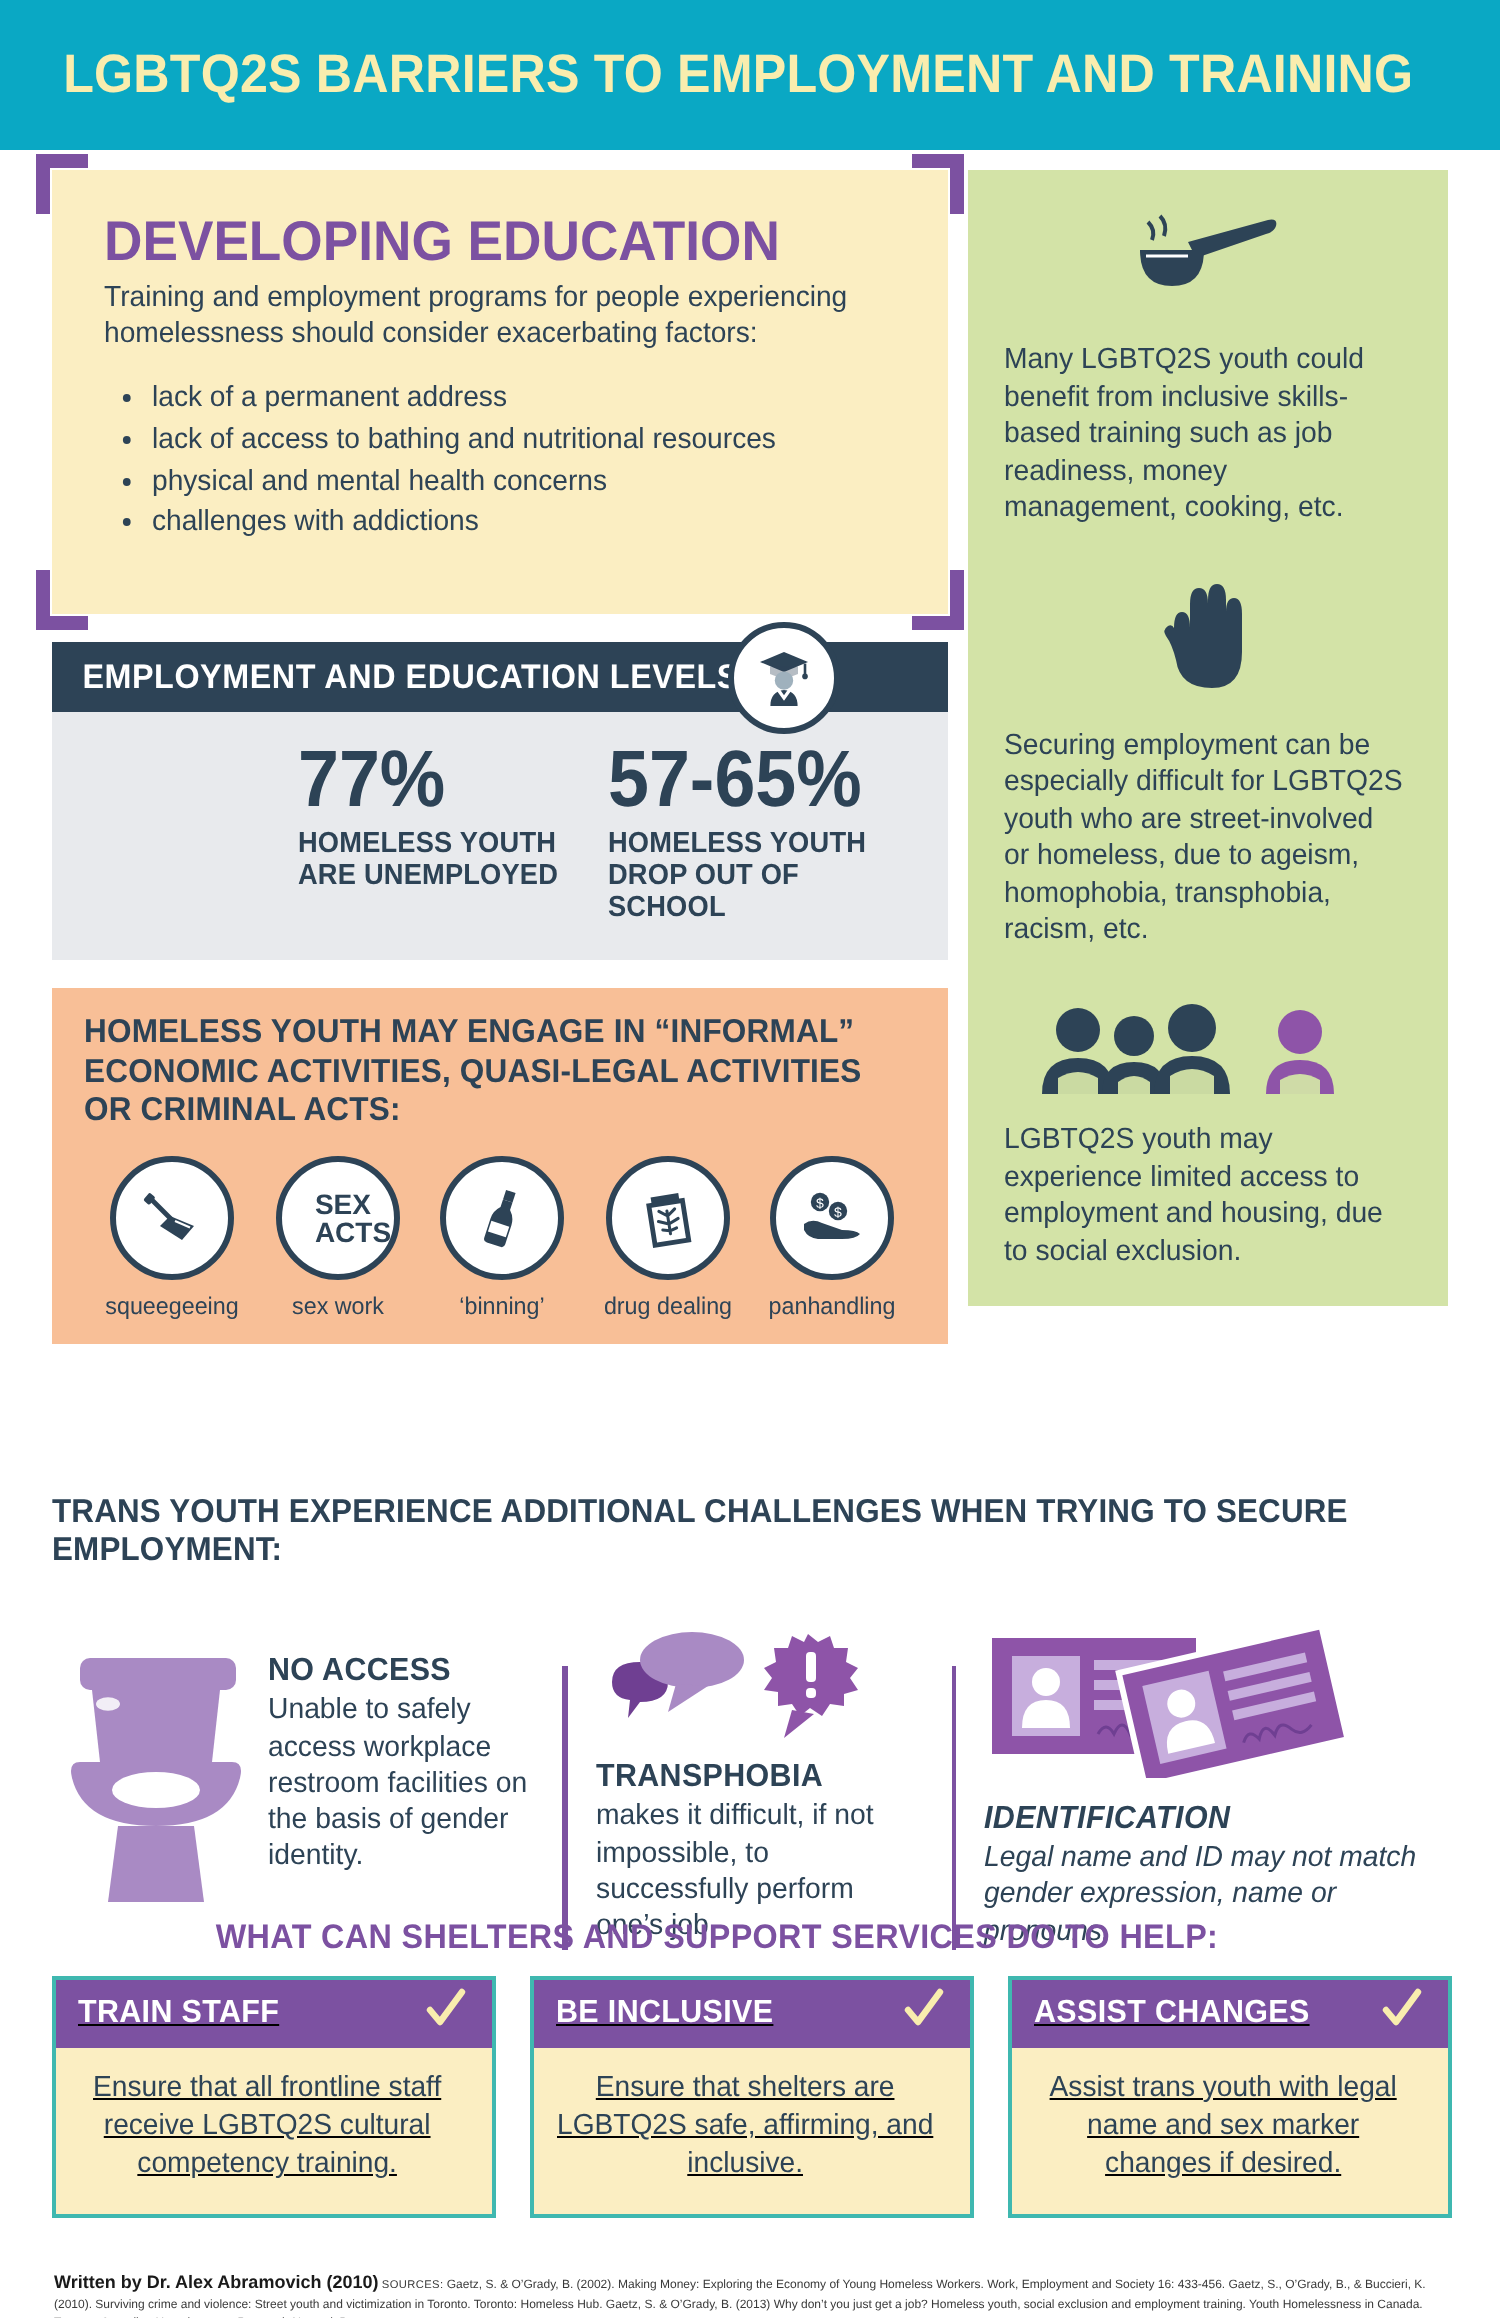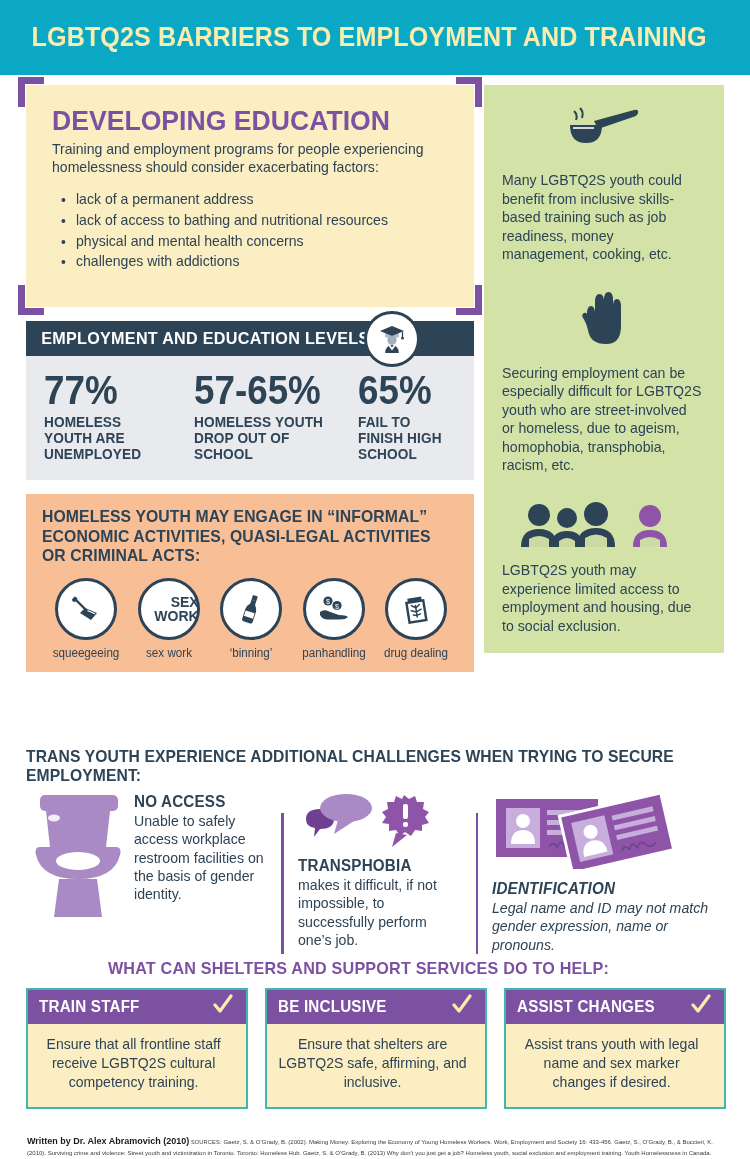--- a/index.html
+++ b/index.html
@@ -133,21 +133,21 @@
     background: #ffffff; border: 3px solid #2d4356;
     margin: 0 auto; display: flex; align-items: center; justify-content: center;
   }
   .icon-caption {
     color: #2d4356; font-size: 12px; margin-top: 6px;
     transform: scaleX(0.97); transform-origin: center;
   }
   .sexwork-txt {
     color: #2d4356;
     font-family: "Liberation Sans Narrow", "Liberation Sans", sans-serif;
-    font-size: 14px; font-weight: bold; line-height: 1.0; text-align: right; margin-left: 16px;
+    font-size: 14px; font-weight: bold; line-height: 1.0; text-align: left; margin-left: 16px;
   }
 
   
   .green-col {
     position: absolute; left: 484px; top: 10px;
     width: 240px; background: #d3e3a7;
     padding: 14px 16px 18px 18px;
   }
   .green-icon { display: flex; justify-content: center; margin: 8px 0 12px; }
   .green-text {
@@ -157,21 +157,21 @@
   .green-gap { height: 18px; }
 
   
   .trans-section { position: absolute; left: 26px; top: 672px; width: 700px; }
   .trans-heading {
     color: #2d4356;
     font-family: "Liberation Sans Narrow", "Liberation Sans", sans-serif;
     font-size: 16.5px; font-weight: bold; letter-spacing: 0.1px;
     transform: scaleX(0.95); transform-origin: left center;
   }
-  .trans-cols { display: flex; margin-top: 6px; align-items: flex-start; }
+  .trans-cols { display: flex; margin-top: 26px; align-items: center; }
   .tcol { display: flex; }
   .tcol-1 { width: 264px; }
   .tcol-2 { width: 182px; }
   .tcol-3 { width: 250px; font-style: italic; }
   .tdivider { width: 3px; background: #7c51a1; margin: 22px 14px 0 8px; align-self: stretch; min-height: 92px; }
   .t-body { padding-top: 2px; }
   .t-title {
     color: #2d4356;
     font-family: "Liberation Sans Narrow", "Liberation Sans", sans-serif;
     font-size: 16px; font-weight: bold; letter-spacing: 0.2px;
@@ -185,21 +185,21 @@
   
   .shelters { position: absolute; left: 26px; top: 884px; width: 700px; text-align: center; }
   .shelters-heading {
     color: #7c51a1;
     font-family: "Liberation Sans Narrow", "Liberation Sans", sans-serif;
     font-size: 17px; font-weight: bold; letter-spacing: 0.2px;
     margin-bottom: 9px;
     transform: scaleX(0.95); transform-origin: left center;
   }
   .cards { display: flex; gap: 17px; }
-  .card { width: 222px; border: 2px solid #3fb8b0; }
+  .card { width: 222px; border: 2px solid #3fb8b0; text-decoration: underline; }
   .card-head {
     background: #7c51a1; height: 34px;
     display: flex; align-items: center; justify-content: space-between;
     padding: 0 12px 0 11px;
   }
   .card-head-label {
     color: #ffffff;
     font-family: "Liberation Sans Narrow", "Liberation Sans", sans-serif;
     font-size: 16px; font-weight: bold; letter-spacing: 0.2px;
     transform: scaleX(0.95); transform-origin: left center;
@@ -273,24 +273,20 @@
       </div>
       <div class="stats-row">
         <div class="stat">
           <div class="stat-num">77%</div>
           <div class="stat-label">HOMELESS YOUTH ARE UNEMPLOYED</div>
         </div>
         <div class="stat">
           <div class="stat-num">57-65%</div>
           <div class="stat-label">HOMELESS YOUTH DROP OUT OF SCHOOL</div>
         </div>
-        <div class="stat">
-          <div class="stat-num">65%</div>
-          <div class="stat-label">FAIL TO FINISH HIGH SCHOOL</div>
-        </div>
       </div>
     </div>
 
     <div class="informal">
       <div class="informal-title">HOMELESS YOUTH MAY ENGAGE IN “INFORMAL” ECONOMIC ACTIVITIES, QUASI-LEGAL ACTIVITIES OR CRIMINAL ACTS:</div>
       <div class="icon-row">
 
         <div class="icon-item">
           <div class="icon-circle">
             <svg width="38" height="38" viewBox="0 0 38 38">
@@ -300,63 +296,63 @@
               <path d="M20.5 20.5 L28 23.8" stroke="#ffffff" stroke-width="1.1"></path>
             </svg>
           </div>
           <div class="icon-caption">squeegeeing</div>
         </div>
 
         <div class="icon-item">
           <div class="icon-circle">
             <div class="sexwork-txt">
               <div>SEX</div>
-              <div>WORK</div>
+              <div>ACTS</div>
             </div>
           </div>
           <div class="icon-caption">sex work</div>
         </div>
 
         <div class="icon-item">
           <div class="icon-circle">
             <svg width="36" height="36" viewBox="0 0 36 36">
               <g transform="rotate(18 18 18)">
                 <rect x="15.6" y="4" width="5" height="5" fill="#2d4356"></rect>
                 <path d="M15.6 9 L15.6 13 Q12.6 16 12.6 20 L12.6 30 Q12.6 32 14.6 32 L21.6 32 Q23.6 32 23.6 30 L23.6 20 Q23.6 16 20.6 13 L20.6 9 Z" fill="#2d4356"></path>
                 <rect x="13.4" y="21" width="9.4" height="5.6" fill="#ffffff"></rect>
               </g>
             </svg>
           </div>
           <div class="icon-caption">‘binning’</div>
         </div>
 
         <div class="icon-item">
           <div class="icon-circle">
+            <svg width="36" height="36" viewBox="0 0 36 36">
+              <g transform="rotate(-9 18 18)">
+                <rect x="11" y="6.5" width="14" height="4" fill="#2d4356"></rect>
+                <rect x="9.5" y="10.5" width="17" height="20" fill="none" stroke="#2d4356" stroke-width="2.4"></rect>
+                <path d="M18 14.5 L18 26 M18 17 L14 14 M18 17 L22 14 M18 21 L13 19 M18 21 L23 19 M18 24.5 L14.5 23.5 M18 24.5 L21.5 23.5" stroke="#2d4356" stroke-width="1.5" fill="none" stroke-linecap="round"></path>
+              </g>
+            </svg>
+          </div>
+          <div class="icon-caption">drug dealing</div>
+        </div>
+
+        <div class="icon-item">
+          <div class="icon-circle">
             <svg width="38" height="38" viewBox="0 0 38 38">
               <circle cx="13" cy="11" r="4.6" fill="#2d4356"></circle>
               <text x="13" y="14" font-size="7" fill="#ffffff" text-anchor="middle" font-family="Liberation Sans">$</text>
               <circle cx="22" cy="15.5" r="4.6" fill="#2d4356"></circle>
               <text x="22" y="18.5" font-size="7" fill="#ffffff" text-anchor="middle" font-family="Liberation Sans">$</text>
               <path d="M5 22 Q9 19 14 21.5 L24 25 Q31 25 33 27 Q31 29.5 24 29.5 L12 29.5 Q7 29 5 25 Z" fill="#2d4356"></path>
             </svg>
           </div>
           <div class="icon-caption">panhandling</div>
-        </div>
-
-        <div class="icon-item">
-          <div class="icon-circle">
-            <svg width="36" height="36" viewBox="0 0 36 36">
-              <g transform="rotate(-9 18 18)">
-                <rect x="11" y="6.5" width="14" height="4" fill="#2d4356"></rect>
-                <rect x="9.5" y="10.5" width="17" height="20" fill="none" stroke="#2d4356" stroke-width="2.4"></rect>
-                <path d="M18 14.5 L18 26 M18 17 L14 14 M18 17 L22 14 M18 21 L13 19 M18 21 L23 19 M18 24.5 L14.5 23.5 M18 24.5 L21.5 23.5" stroke="#2d4356" stroke-width="1.5" fill="none" stroke-linecap="round"></path>
-              </g>
-            </svg>
-          </div>
-          <div class="icon-caption">drug dealing</div>
         </div>
 
       </div>
     </div>
   </div>
 
   <div class="green-col">
 
     <div class="green-icon">
       <svg width="74" height="52" viewBox="0 0 74 52">

